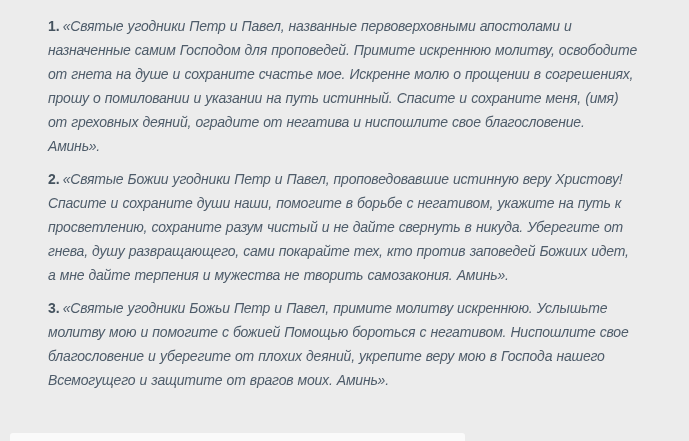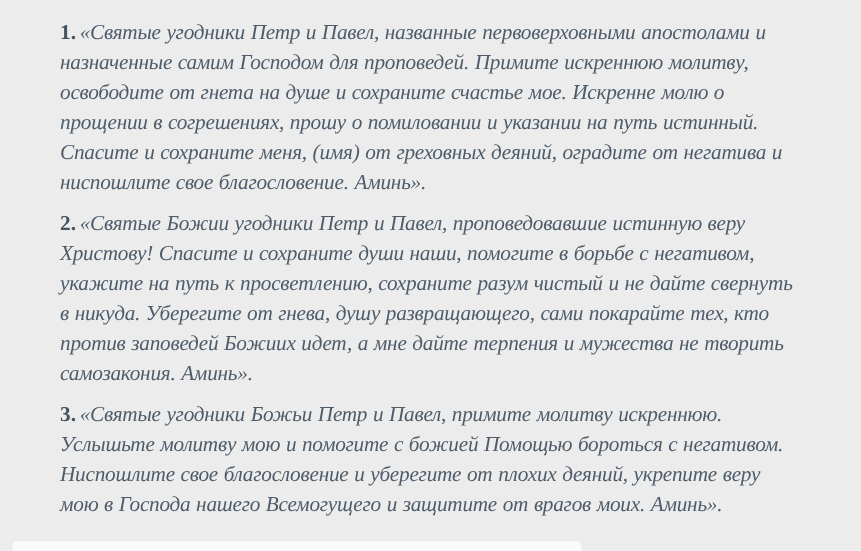--- a/index.html
+++ b/index.html
@@ -15,27 +15,26 @@
     font-family: "Liberation Sans", sans-serif;
   }
   .content {
     position: absolute;
     top: 14px;
     left: 48px;
     width: 592px;
   }
   .prayer {
     margin: 0 0 9px 0;
-    font-size: 17px;
+    font-size: 14px;
     line-height: 24px;
     font-style: italic;
     color: #4e5c6a;
     letter-spacing: -0.2px;
     word-spacing: 0.5px;
-    font-family: Liberation Serif, serif;
   }
   .prayer .num {
     font-style: normal;
     font-weight: 700;
     color: #45535f;
     margin-right: 3px;
     letter-spacing: 0;
   }
   .bottom-card-edge {
     position: absolute;

